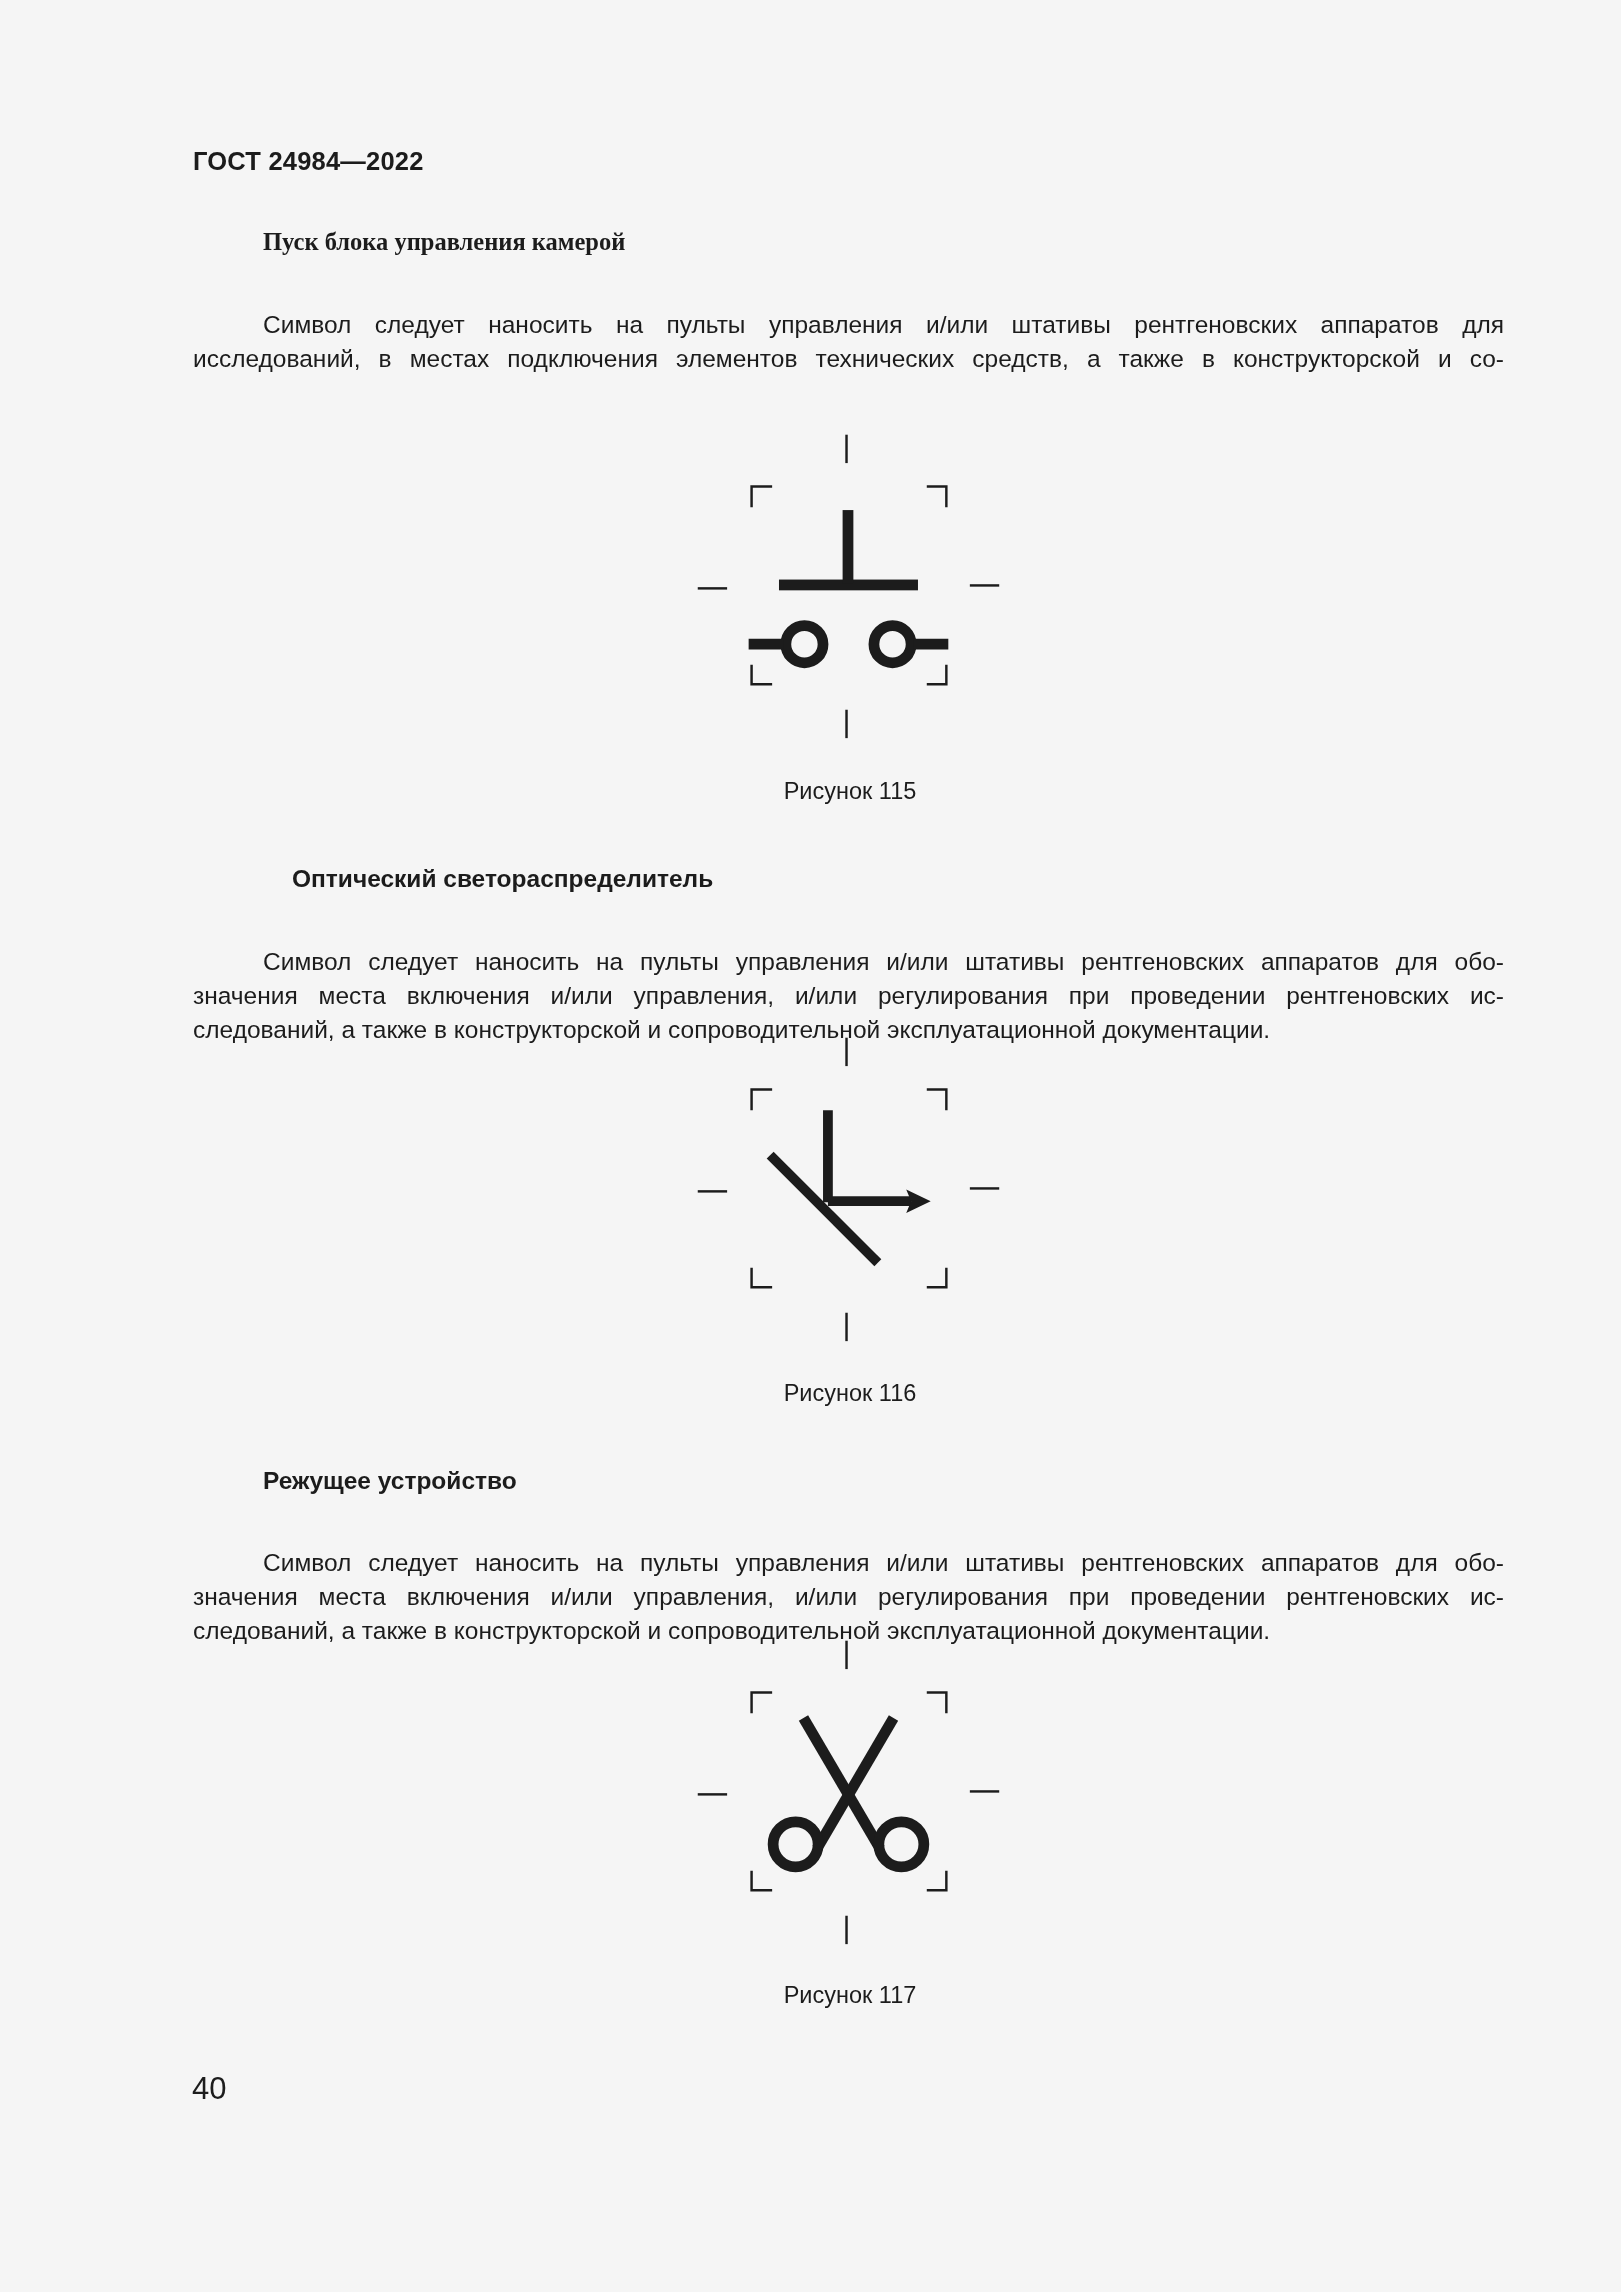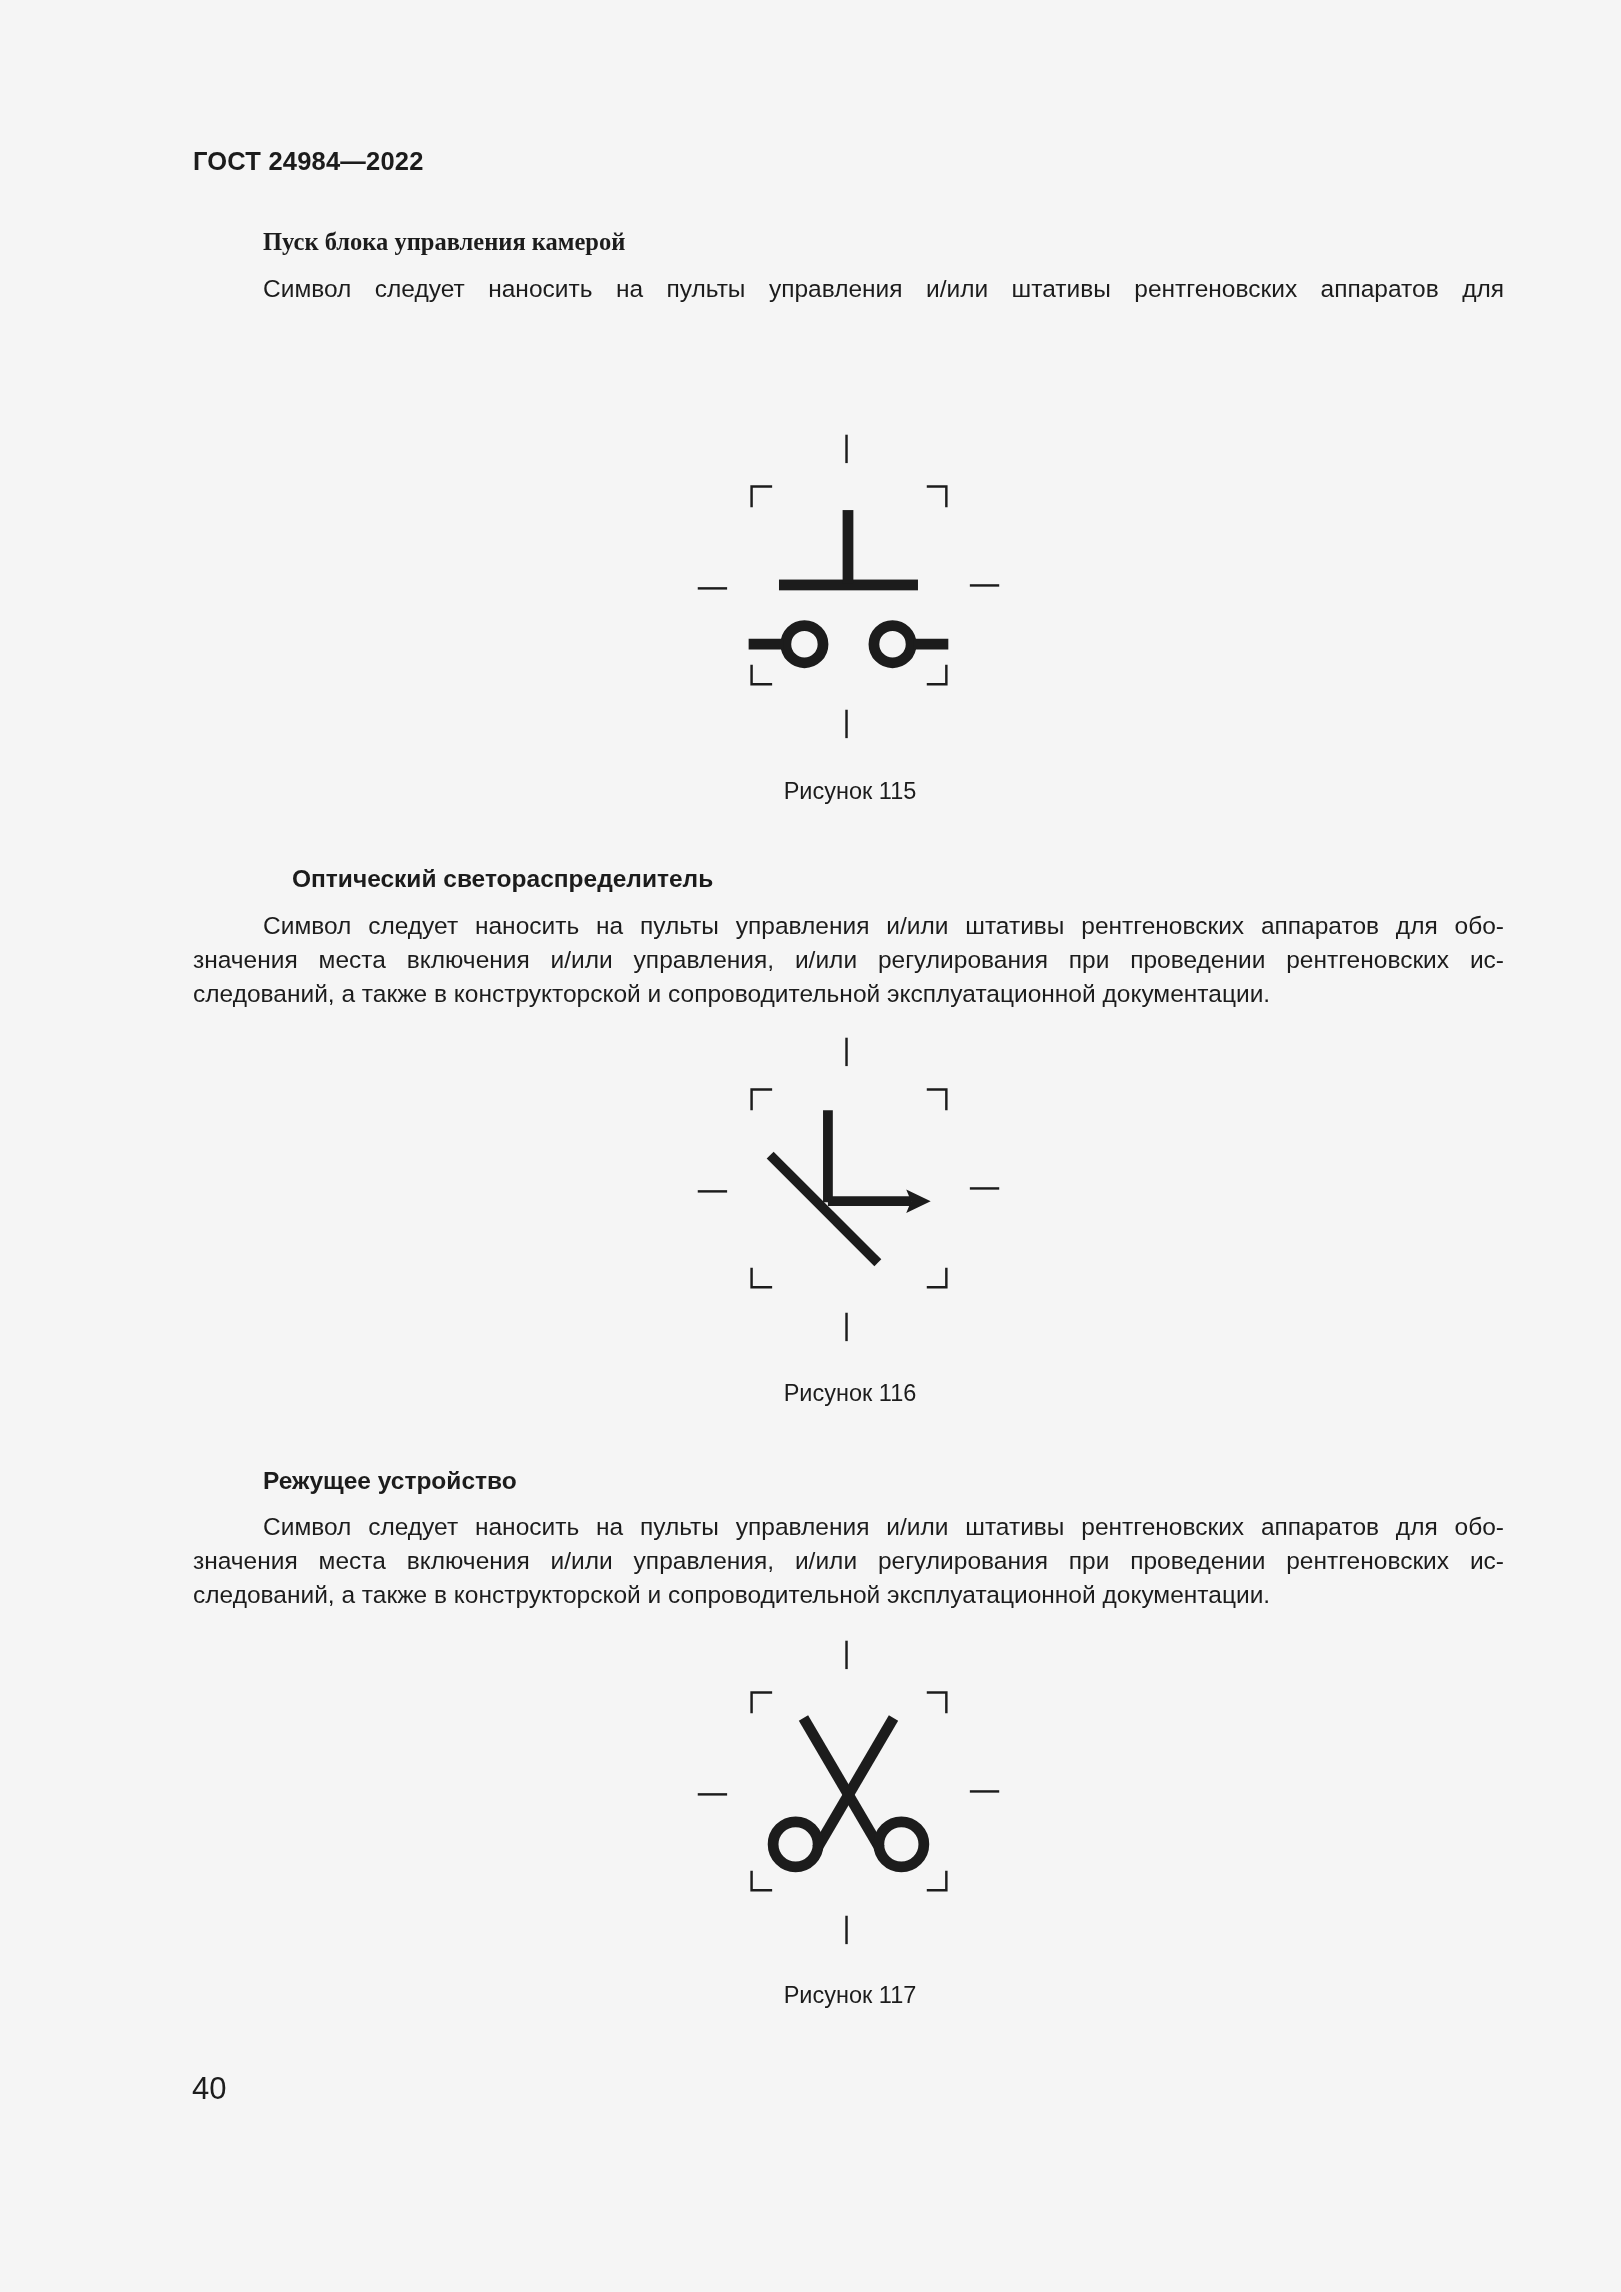--- a/index.html
+++ b/index.html
@@ -16,20 +16,21 @@
     font-size: 25.5px; font-weight: bold; letter-spacing: 0.2px;
   }
   .section-title {
     position: absolute; left: 263px;
     font-size: 24.5px; font-weight: bold;
   }
   .para {
     position: absolute; left: 193px; width: 1311px;
     font-size: 24.5px; line-height: 34px;
     text-align: justify;
+    margin-top: 36px;
   }
   .para .line { display: block; text-align-last: justify; white-space: nowrap; }
   .para .line.last { text-align-last: left; }
   .para .line.first { padding-left: 70px; }
   .figure {
     position: absolute; left: 676px; width: 343px; height: 323px;
   }
   .figure svg { display: block; }
   .caption {
     position: absolute; left: 0; width: 1700px;
@@ -41,20 +42,21 @@
   }
 </style>
 </head>
 <body>
 
 <div class="doc-header">ГОСТ 24984—2022</div>
 
 <div class="section-title" style="top:228px;font-family:Liberation Serif, serif;">Пуск блока управления камерой</div>
 <div class="para" style="top:272px;">
   <span class="line first">Символ следует наносить на пульты управления и/или штативы рентгеновских аппаратов для</span>
+  <span class="line">исследований, в местах подключения элементов технических средств, а также в конструкторской и со-</span>
 </div>
 
 <div class="figure" style="top:421px;">
   <svg width="343" height="323" viewBox="0 0 350 330">
     <g stroke="#1c1c1c" stroke-width="2.5" fill="none">
       <line x1="174" y1="14" x2="174" y2="43"></line>
       <line x1="174" y1="295" x2="174" y2="324"></line>
       <line x1="22" y1="171" x2="52" y2="171"></line>
       <line x1="300" y1="168" x2="330" y2="168"></line>
       <polyline points="77,88 77,67 98,67"></polyline>

